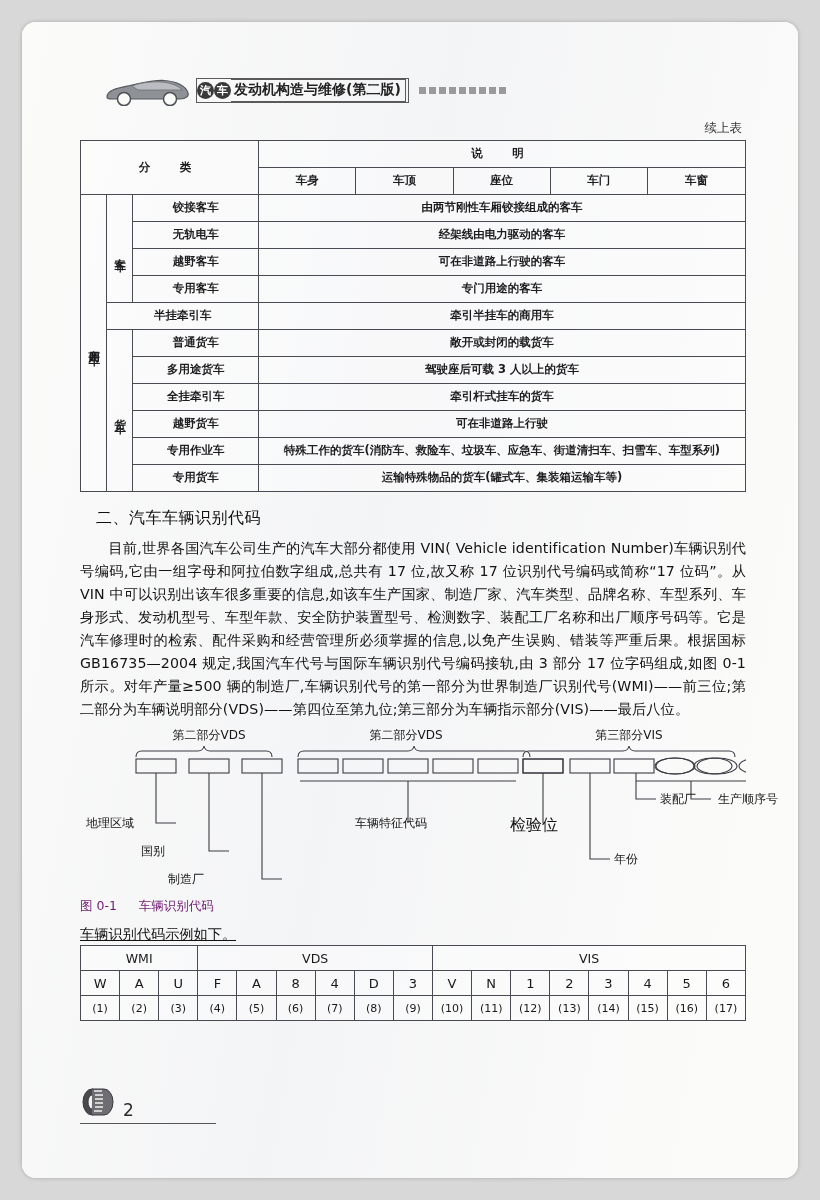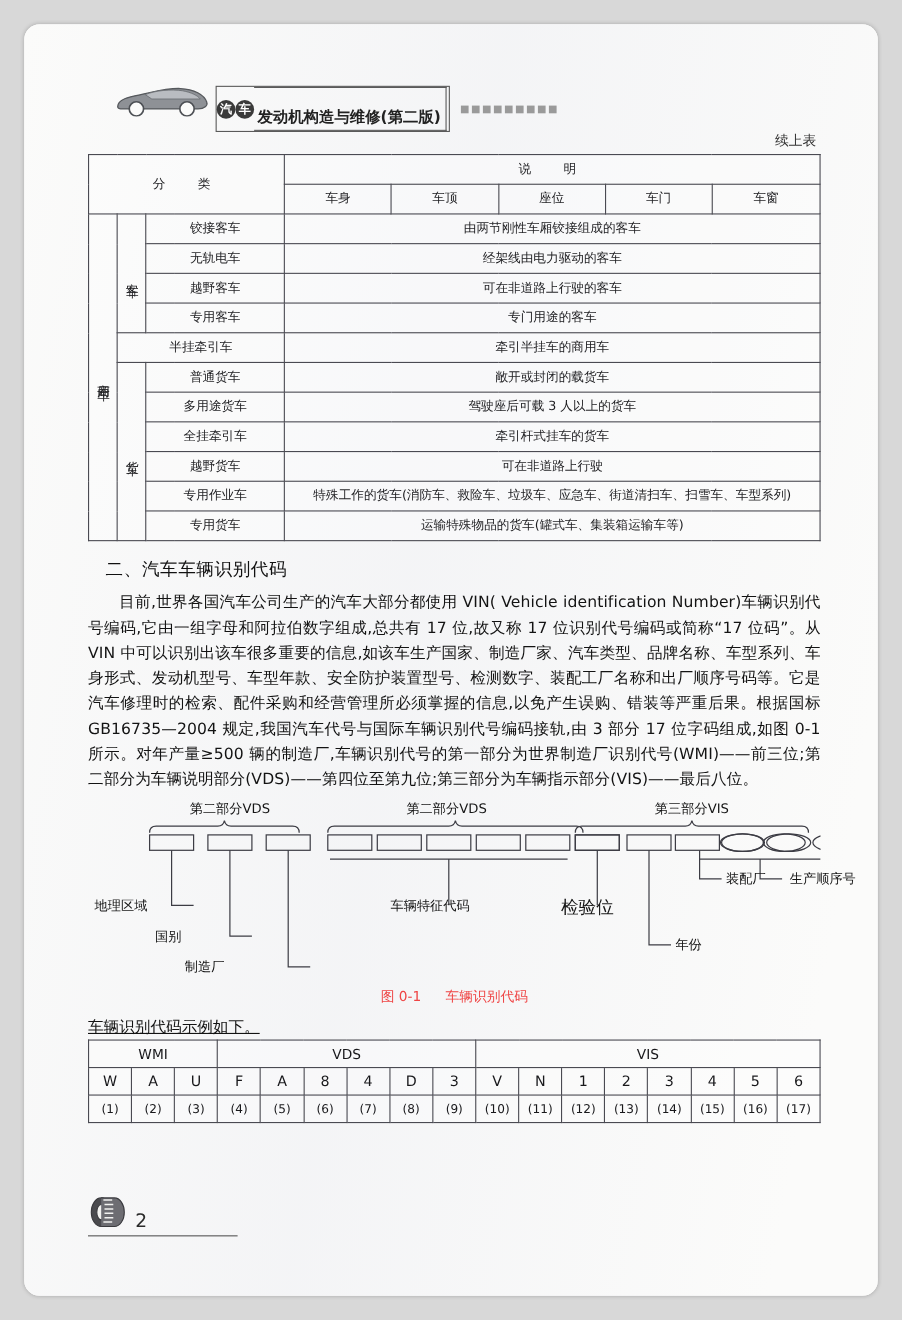--- a/index.html
+++ b/index.html
@@ -58,21 +58,21 @@
     background: #3a3a3a;
     color: #fff;
     font-size: 11px;
     line-height: 17px;
     text-align: center;
     font-weight: bold;
   }
   .head-title {
     border: 1px solid #5a5a5a;
     border-left: none;
-    padding: 18px 4px 2px 3px;
+    padding: 1px 4px 2px 3px;
     font-size: 14px;
     font-weight: bold;
     color: #222;
     letter-spacing: 0px;
   }
   .head-box-wrap {
     border: 1px solid #5a5a5a;
     display: flex;
     align-items: center;
     padding: 0 2px 0 0;
@@ -93,21 +93,21 @@
     border-collapse: collapse;
     width: 666px;
     table-layout: fixed;
     background: rgba(255,255,255,0.35);
   }
   table.tbl td, table.tbl th {
     border: 1px solid #4a4a52;
     font-size: 11.5px;
     color: #1d1d20;
     text-align: center;
-    font-weight: normal;
+    font-weight: bold;
     padding: 0;
     height: 26px;
     line-height: 1.15;
   }
   table.tbl .outer { border-width: 1.6px; }
   .vert {
     writing-mode: vertical-rl;
     text-orientation: upright;
     letter-spacing: 2px;
     display: inline-block;
@@ -137,23 +137,23 @@
     letter-spacing: 0.1px;
   }
 
   
   .figure { position: relative; width: 666px; height: 188px; margin-top: 6px; }
   .figure svg { position: absolute; left: 0; top: 0; }
   .fig-cap {
     position: absolute;
     width: 100%;
     bottom: 0;
-    text-align: center;
+    text-align: left;
     font-size: 12.5px;
-    color: #ef4444;
+    color: #701a75;
   }
   .fig-cap .gap { display: inline-block; width: 14px; }
 
   
   p.lead {
     font-size: 14.2px;
     line-height: 1.55;
     margin: 8px 0 0 0;
     color: #131313;
     text-decoration: underline;

